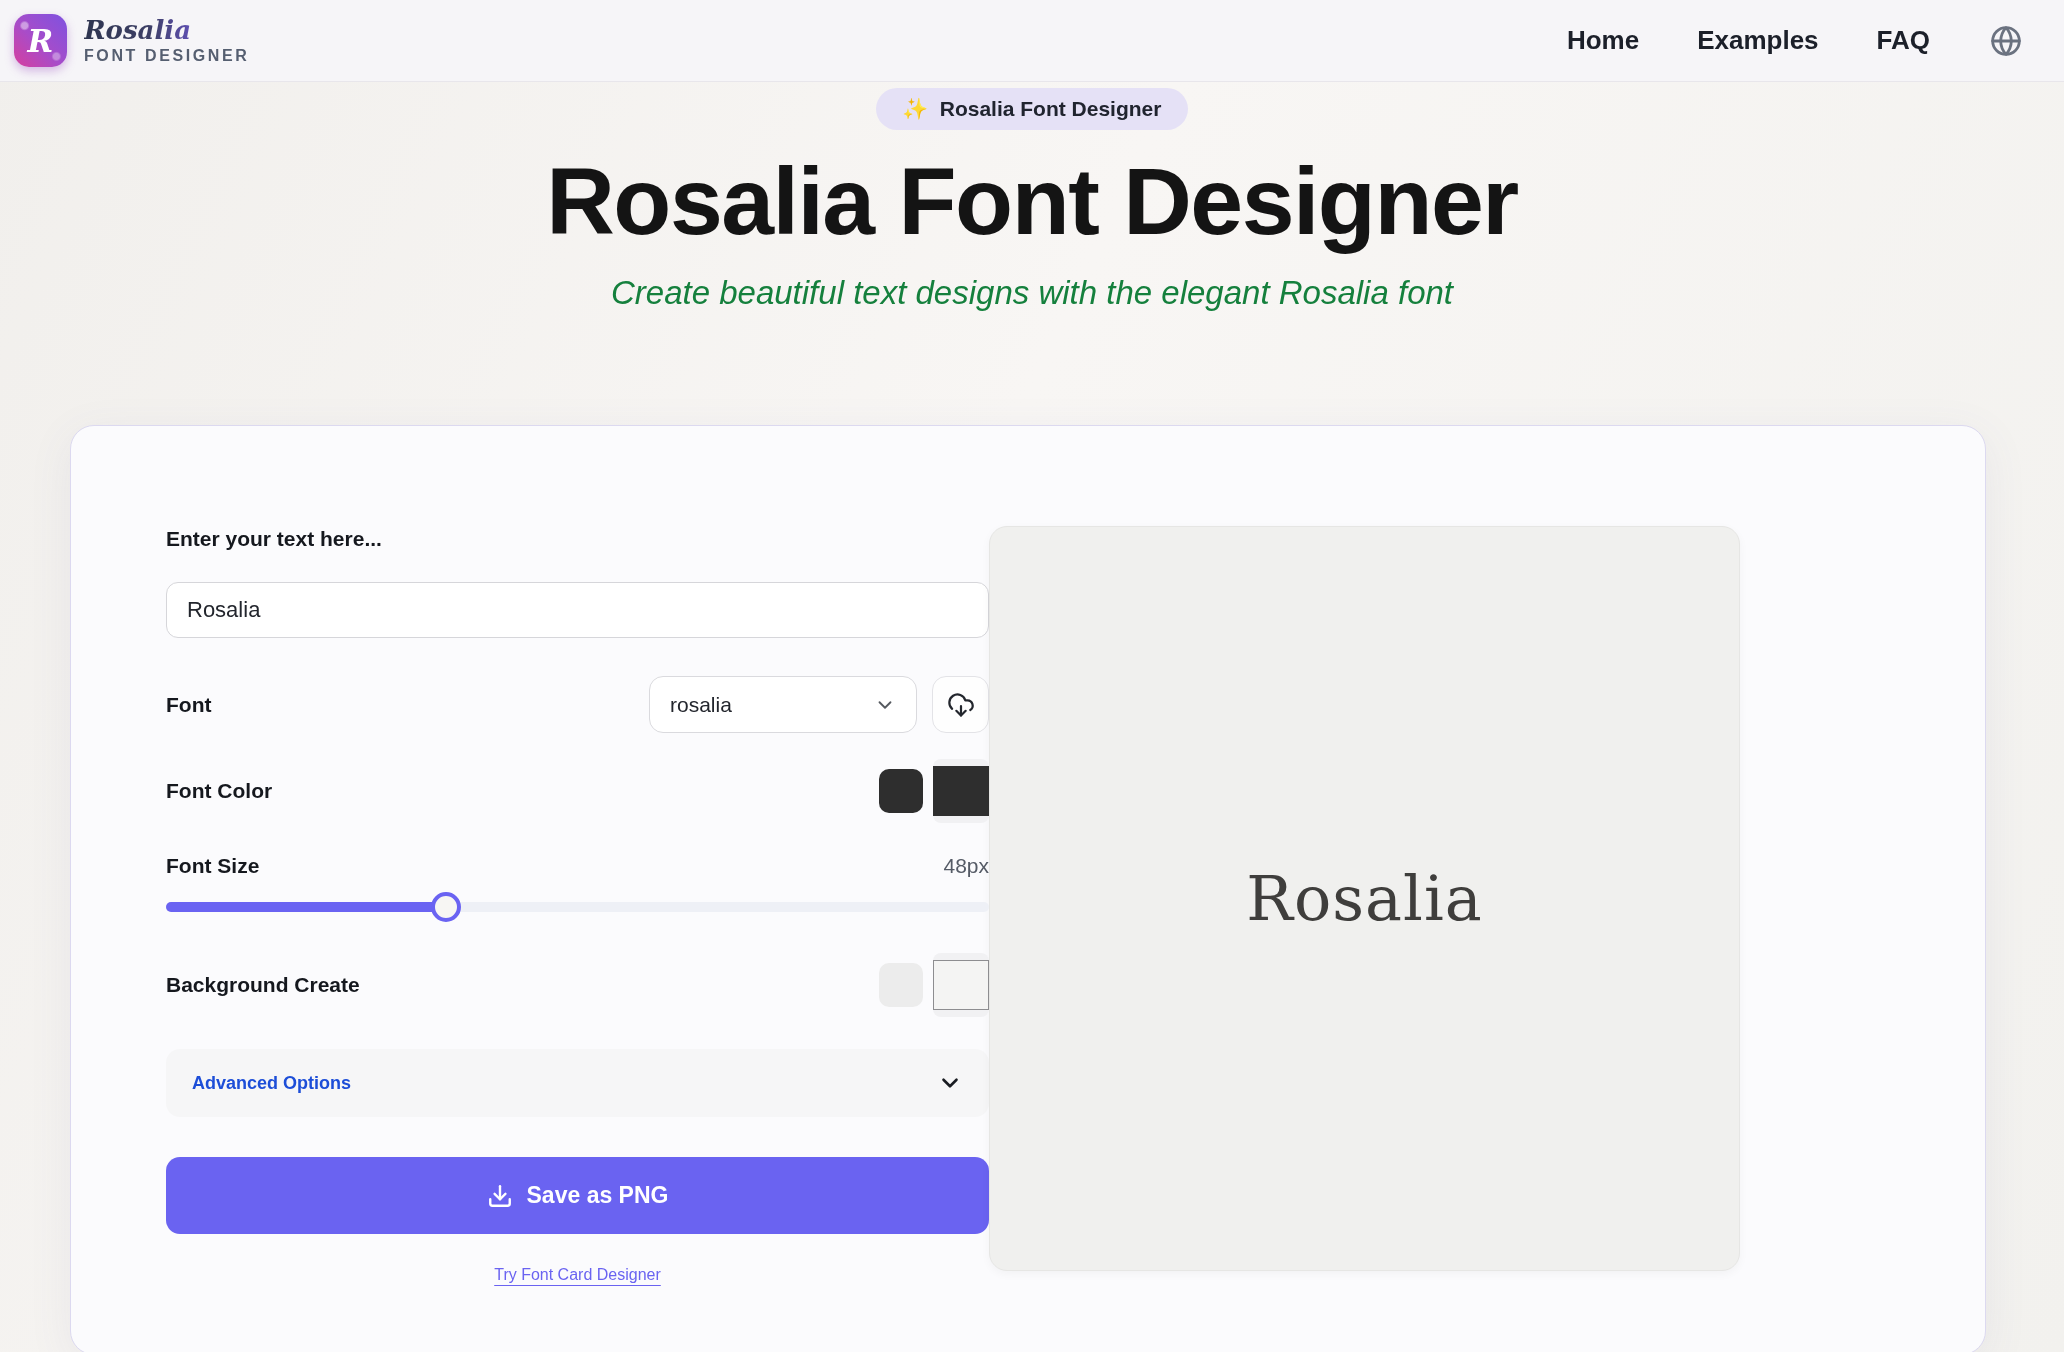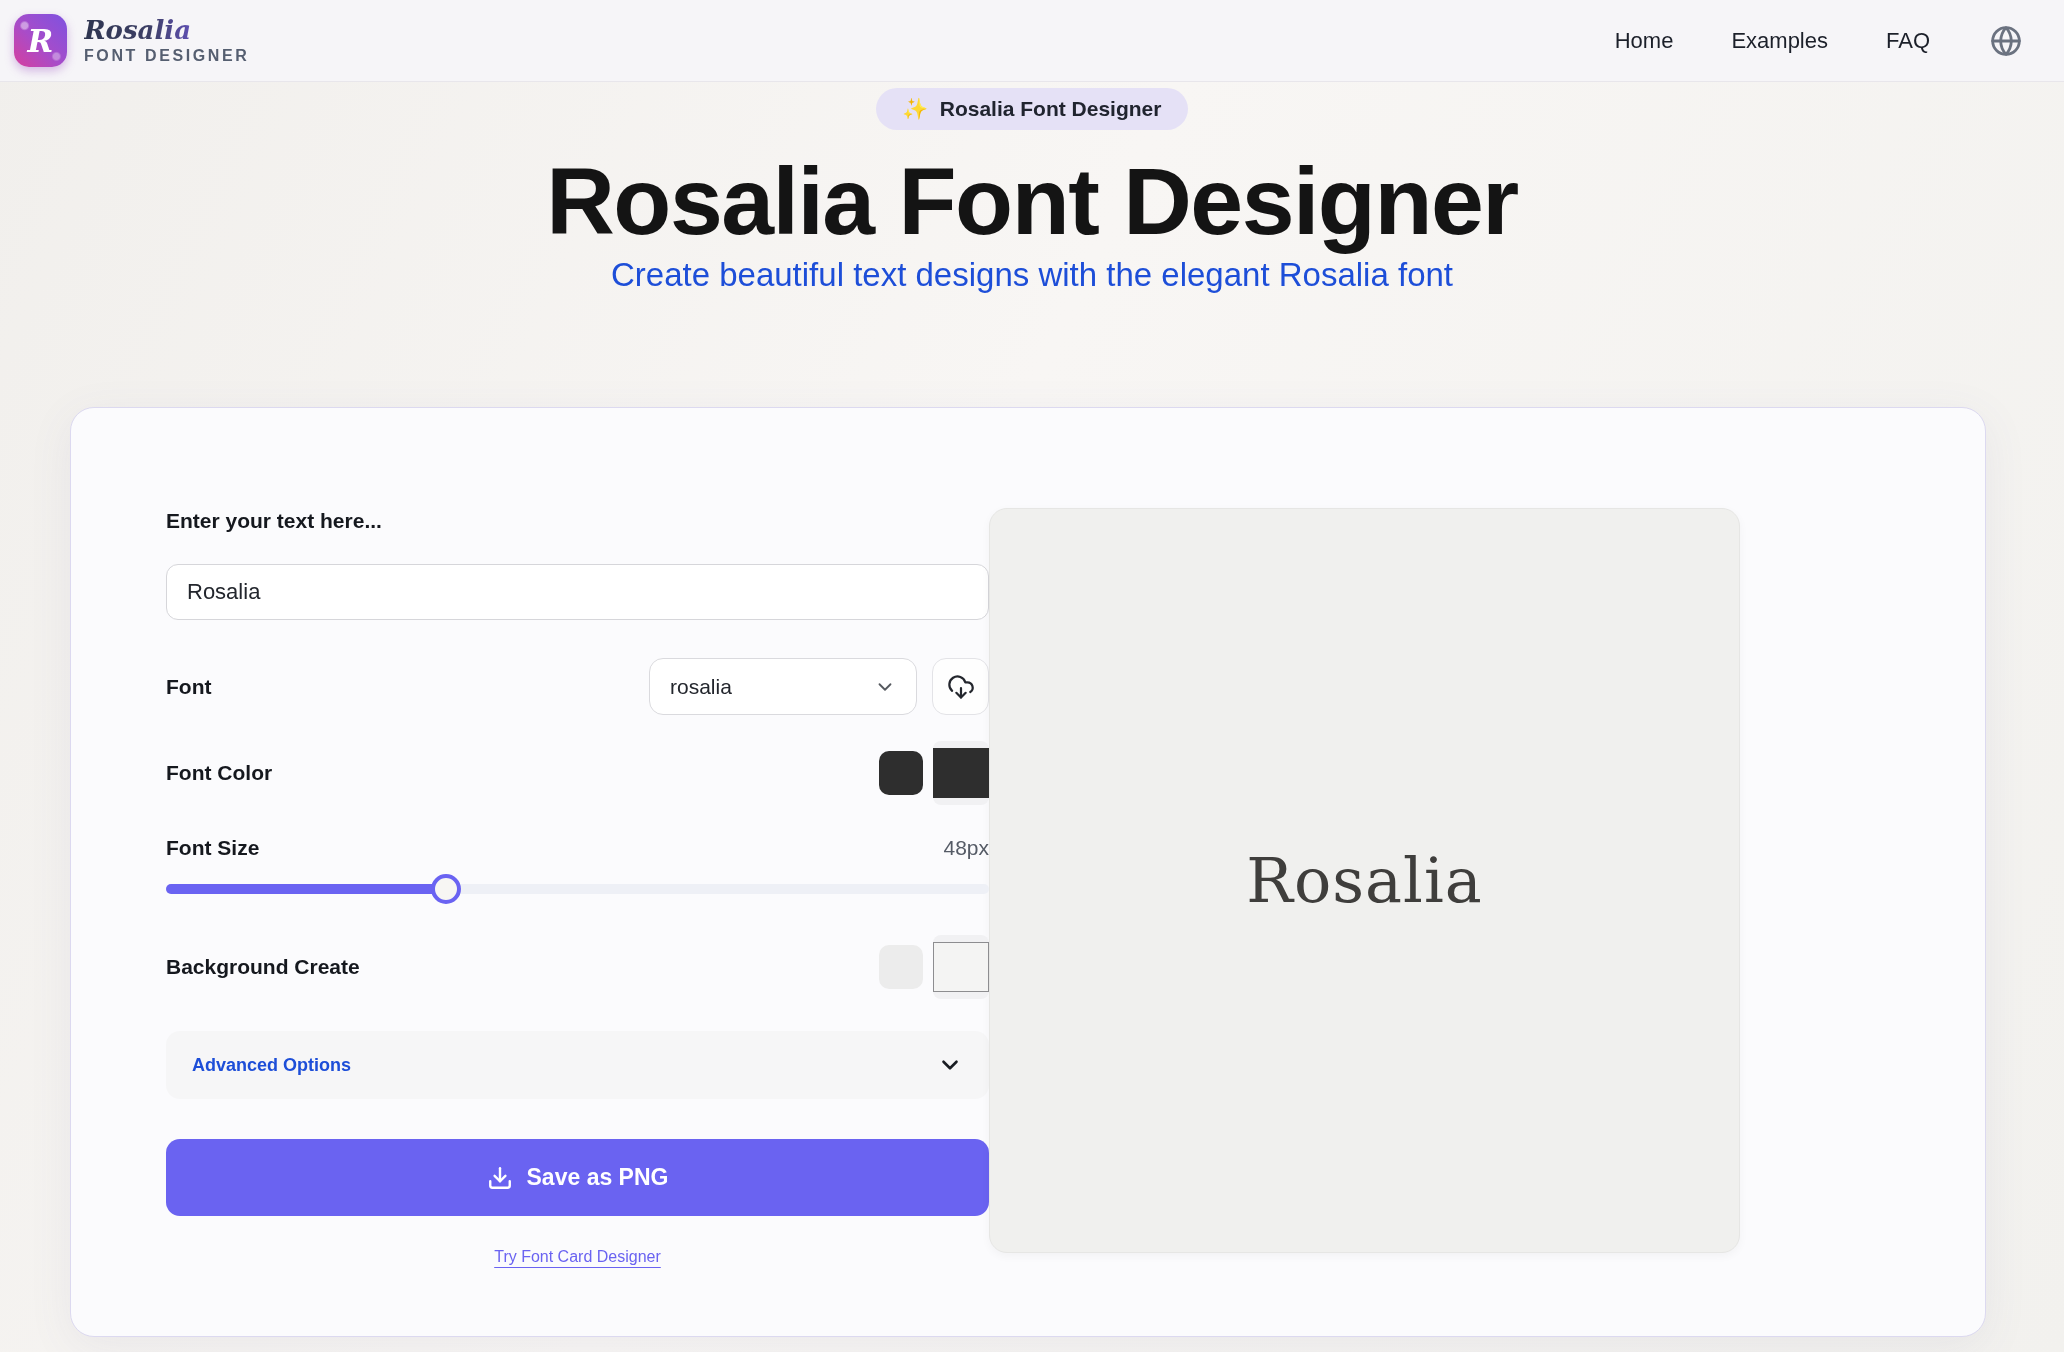--- a/index.html
+++ b/index.html
@@ -39,36 +39,36 @@
     font-family: "DejaVu Serif", serif;
     font-style: italic; font-weight: 700; font-size: 26px; line-height: 1.1;
     background: linear-gradient(90deg, #2e3550 0%, #3d3f66 40%, #7b5df0 85%);
     -webkit-background-clip: text; background-clip: text; color: transparent;
   }
   .brand-tagline {
     font-size: 16px; font-weight: 600; letter-spacing: 2.6px;
     color: #555e70; margin-top: 3px;
   }
   .nav-links { margin-left: auto; display: flex; align-items: center; gap: 58px; }
-  .nav-link { font-size: 22px; color: #1c202a; cursor: pointer; }
+  .nav-link { font-size: 26px; color: #1c202a; cursor: pointer; font-weight: bold; }
   .globe-btn { display: flex; align-items: center; cursor: pointer; margin-left: 2px; }
 
   
   .hero { text-align: center; padding-top: 6px; }
   .hero-badge {
     display: inline-flex; align-items: center; gap: 11px;
     background: #e5e1f6; border-radius: 999px;
     padding: 9px 27px; font-size: 21px; font-weight: 600; color: #20242f;
   }
   .hero-title {
     margin-top: 18px;
     font-size: 95px; font-weight: 800; letter-spacing: -1.5px;
     color: #141414; line-height: 1.12;
   }
-  .hero-subtitle { margin-top: 2px; font-size: 33px; color: #1d4ed8; }
+  .hero-subtitle { margin-top: 20px; font-size: 33px; color: #15803d; font-style: italic; }
 
   
   .card {
     width: 1916px; height: 930px;
     margin: 113px auto 0 70px;
     background: #fbfbfd;
     border: 1px solid #dcd9f0;
     border-radius: 24px;
     box-shadow: 0 10px 45px rgba(90, 90, 140, .08);
     display: flex;

